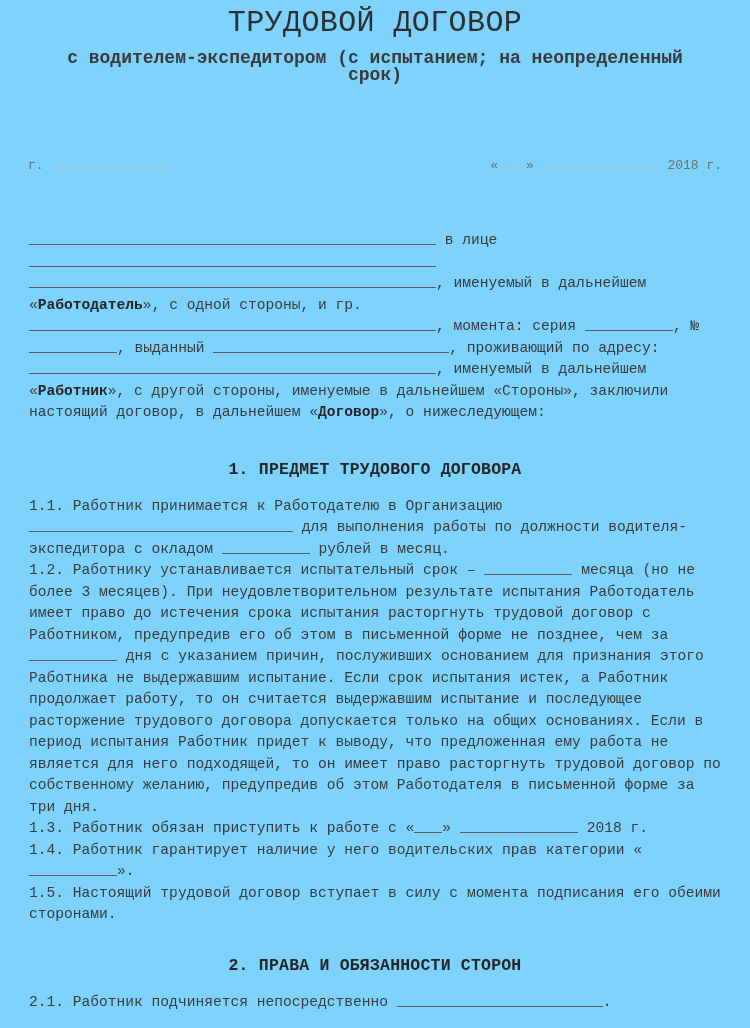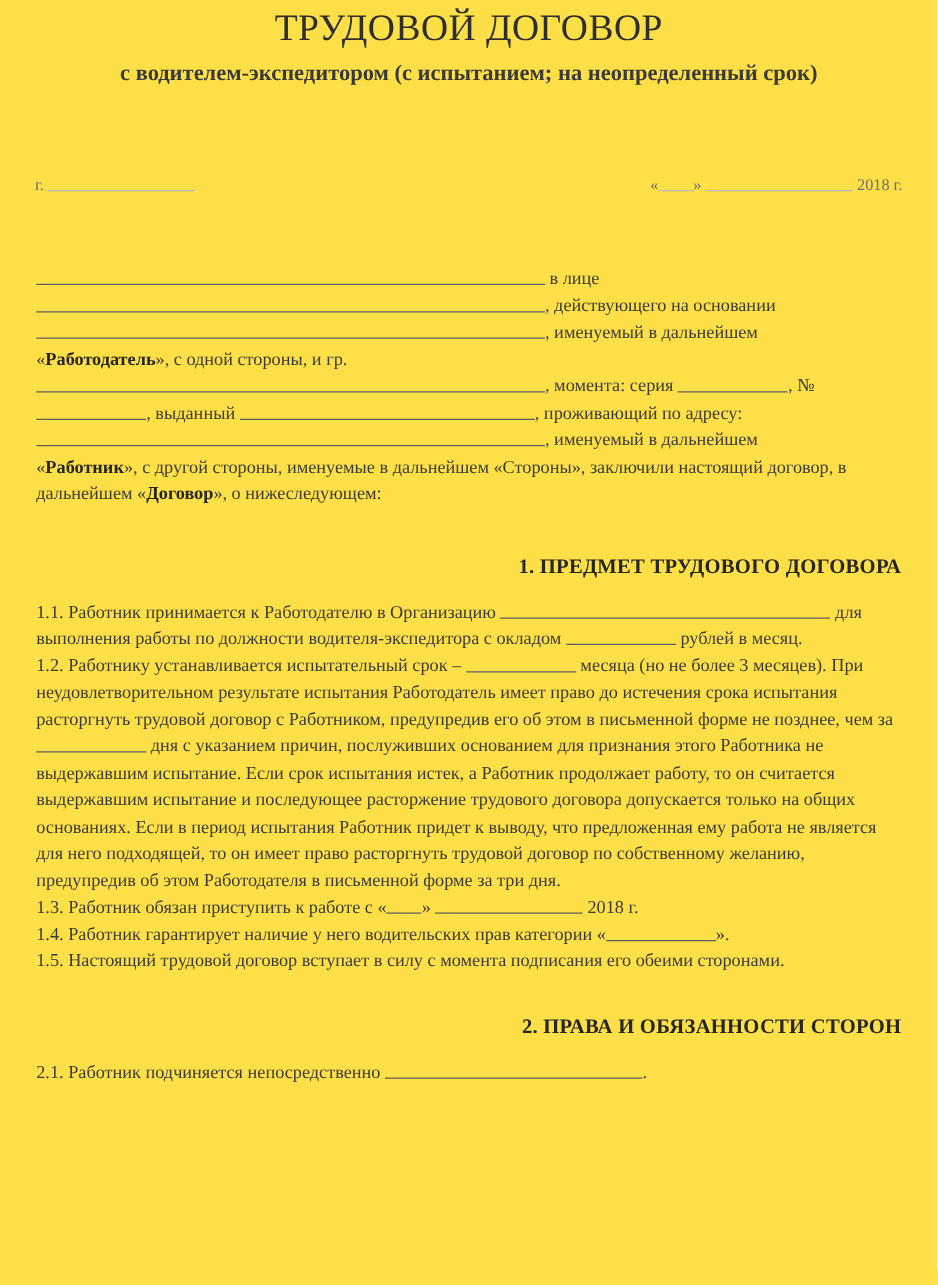--- a/index.html
+++ b/index.html
@@ -5,23 +5,23 @@
 <style>
   html, body {
     margin: 0;
     padding: 0;
     background: #ffffff;
   }
   .page {
     position: relative;
     width: 750px;
     height: 1028px;
-    background: #fde047;
+    background: #7dd3fc;
     overflow: hidden;
-    font-family: Liberation Serif, serif;
+    font-family: Liberation Mono, monospace;
     color: #3b3b3b;
     box-sizing: border-box;
   }
 
   
   .doc-title {
     text-align: center;
     font-size: 30px;
     font-weight: 400;
     letter-spacing: 0.4px;
@@ -72,21 +72,21 @@
     font-size: 14.6px;
     line-height: 21.5px;
     color: #3b3b3b;
     margin: 0;
     text-align: left;
   }
   .para + .para { margin-top: 0; }
   .clause { margin-top: 17px; }
 
   .section-head {
-    text-align: right;
+    text-align: center;
     font-size: 16.5px;
     font-weight: bold;
     color: #262626;
     letter-spacing: 0.2px;
     margin: 30px 0 0 0;
   }
   .section-head.first { margin-top: 36px; }
 
   b, .b { font-weight: bold; color: #262626; }
 
@@ -129,21 +129,21 @@
       <span>2018 г.</span>
     </span>
   </div>
 
   <div class="body">
 
     <div class="para">
       <span class="blank w-5xl"></span>
       <span>в лице</span><br>
 
-      <span class="blank w-5xl"></span><span>, действующего на основании</span><br>
+      <span class="blank w-5xl"></span><br>
 
       <span class="blank w-5xl"></span><span>, именуемый в дальнейшем</span><br>
 
       <span class="nowrap"><span>«</span><b>Работодатель</b><span>»</span></span><span>, с одной стороны, и гр.</span><br>
 
       <span class="blank w-5xl"></span><span>, момента: серия</span>
       <span class="blank w-md"></span><span>, №</span><br>
 
       <span class="blank w-md"></span><span>, выданный</span>
       <span class="blank w-3xl"></span><span>, проживающий по адресу:</span><br>

